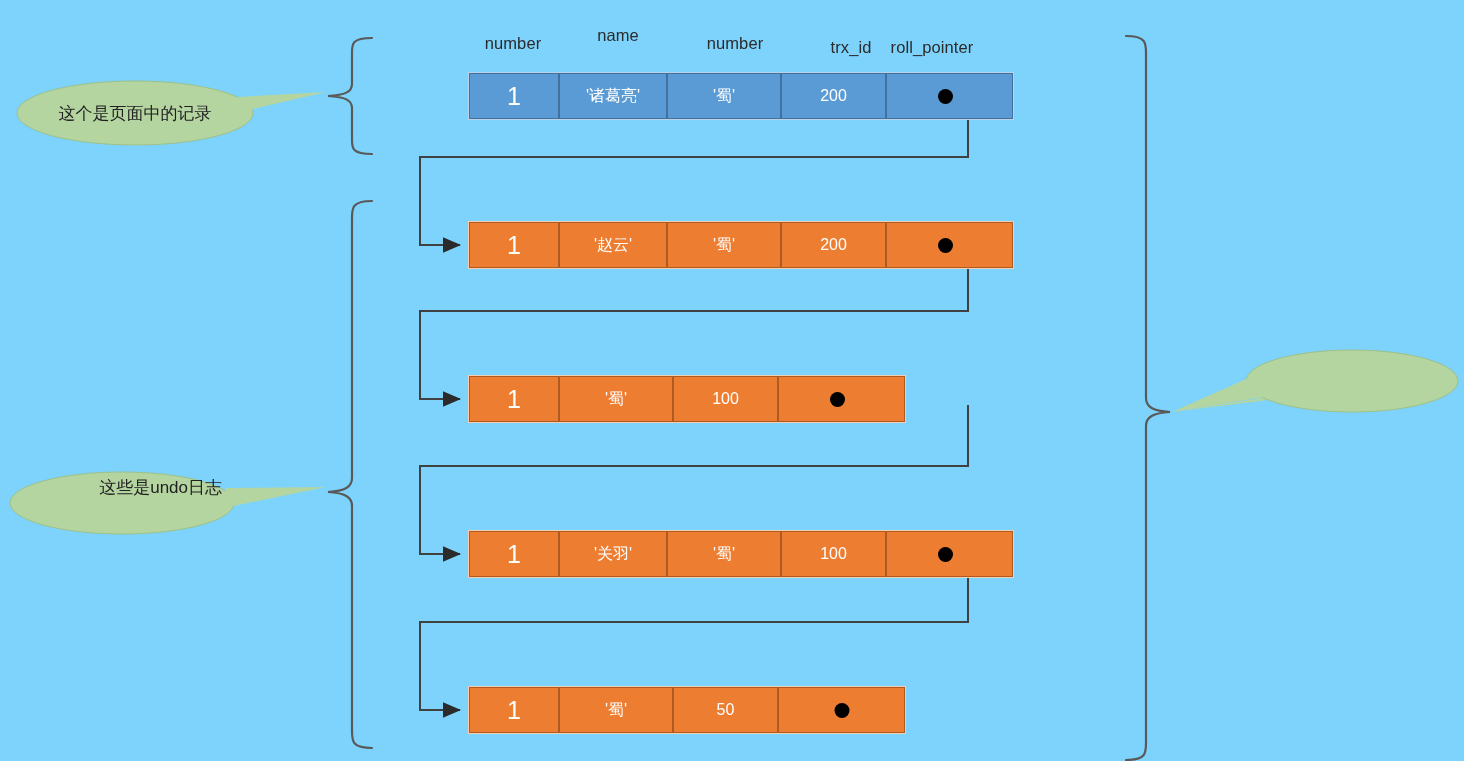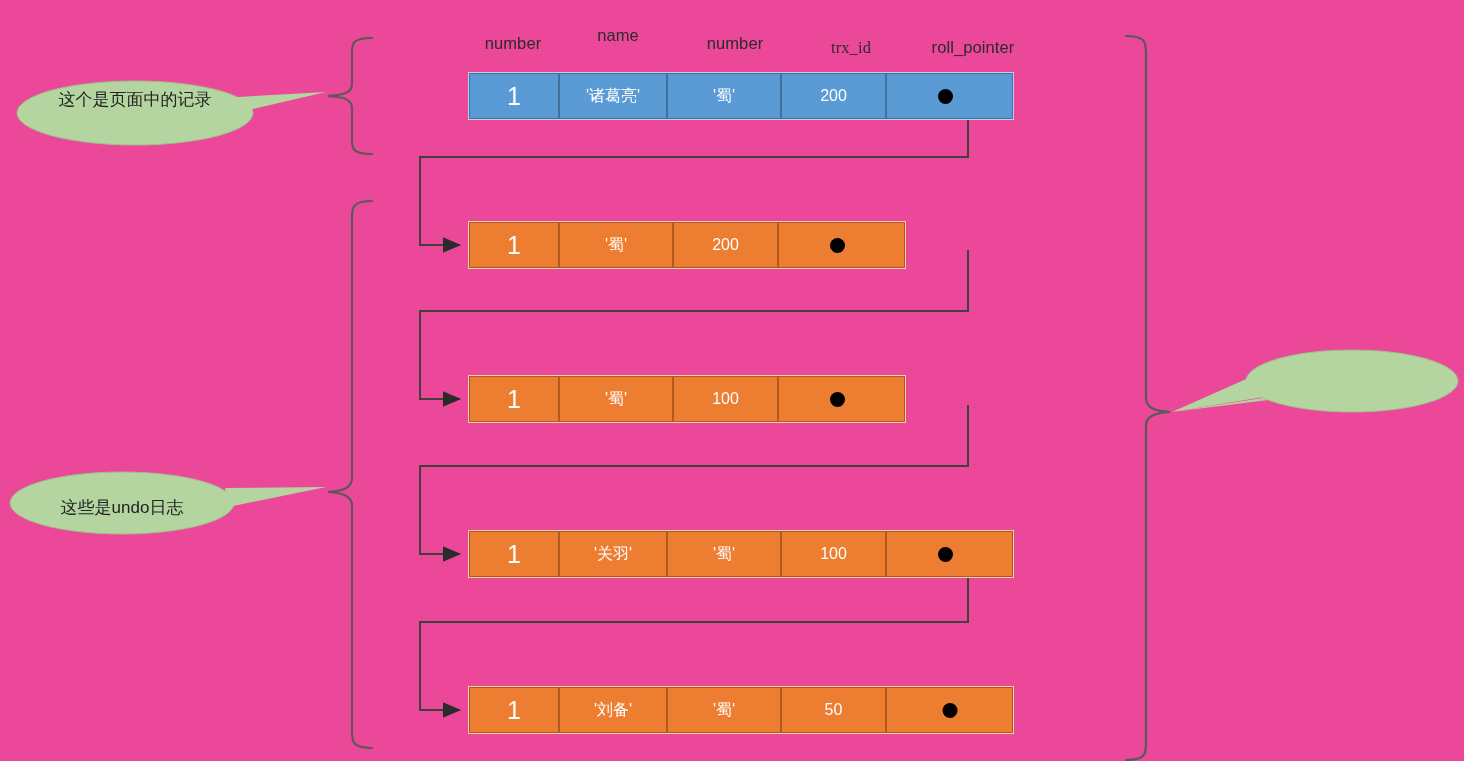--- a/index.html
+++ b/index.html
@@ -7,21 +7,21 @@
     padding: 0;
     background: #ffffff;
   }
   body {
     font-family: "Liberation Sans", "DejaVu Sans", sans-serif;
   }
   #canvas {
     position: relative;
     width: 1464px;
     height: 761px;
-    background: #ec4899;
+    background: #7dd3fc;
     overflow: hidden;
   }
   .svg-layer {
     position: absolute;
     left: 0;
     top: 0;
     width: 1464px;
     height: 761px;
   }
 
@@ -146,35 +146,36 @@
     <g>
       <path d="M1172,412 L1268,400 L1300,392 Z" fill="#b5d5a0"></path>
       <ellipse cx="1352" cy="381" rx="106" ry="31" fill="#b5d5a0" stroke="#9dc189" stroke-width="1"></ellipse>
       <path d="M1262,372 L1172,412 L1270,396 Z" fill="#b5d5a0"></path>
     </g>
   </svg>
 
   <div class="col-header" style="left:468px; top:34px; width:90px;">number</div>
   <div class="col-header" style="left:558px; top:26px; width:120px;">name</div>
   <div class="col-header" style="left:678px; top:34px; width:114px;">number</div>
-  <div class="col-header" style="left:792px; top:38px; width:118px;font-family:Liberation Serif, serif;">trx_id</div>
-  <div class="col-header" style="left:903px; top:38px; width:140px;">roll_pointer</div>
+  <div class="col-header" style="left:792px; top:38px; width:118px;">trx_id</div>
+  <div class="col-header" style="left:862px; top:38px; width:140px;">roll_pointer</div>
 
   <div class="record-row blue" style="left:468px; top:72px;">
     <div class="cell c-number">1</div>
     <div class="cell c-name">'诸葛亮'</div>
     <div class="cell c-country">'蜀'</div>
     <div class="cell c-trx">200</div>
     <div class="cell c-ptr">
       <span class="ptr-dot linked"></span>
     </div>
   </div>
 
   <div class="record-row orange" style="left:468px; top:221px;">
     <div class="cell c-number">1</div>
+    <div class="cell c-name">'赵云'</div>
     <div class="cell c-country">'蜀'</div>
     <div class="cell c-trx">200</div>
     <div class="cell c-ptr">
       <span class="ptr-dot linked"></span>
     </div>
   </div>
 
   <div class="record-row orange" style="left:468px; top:375px;">
     <div class="cell c-number">1</div>
     <div class="cell c-country">'蜀'</div>
@@ -189,30 +190,29 @@
     <div class="cell c-name">'关羽'</div>
     <div class="cell c-country">'蜀'</div>
     <div class="cell c-trx">100</div>
     <div class="cell c-ptr">
       <span class="ptr-dot linked"></span>
     </div>
   </div>
 
   <div class="record-row orange" style="left:468px; top:686px;">
     <div class="cell c-number">1</div>
-    <div class="cell c-name">'刘备'</div>
     <div class="cell c-country">'蜀'</div>
     <div class="cell c-trx">50</div>
     <div class="cell c-ptr">
       <span class="ptr-dot terminal"></span>
     </div>
   </div>
 
-  <div class="callout" style="left:30px; top:84px; width:210px; height:30px;">
+  <div class="callout" style="left:30px; top:98px; width:210px; height:30px;">
     <span class="callout-text">这个是页面中的记录</span>
   </div>
 
-  <div class="callout" style="left:22px; top:492px; width:200px; height:30px;">
+  <div class="callout" style="left:22px; top:472px; width:200px; height:30px;justify-content:flex-end;">
     <span class="callout-text">这些是undo日志</span>
   </div>
 
 
 </div>
 
 </body></html>

